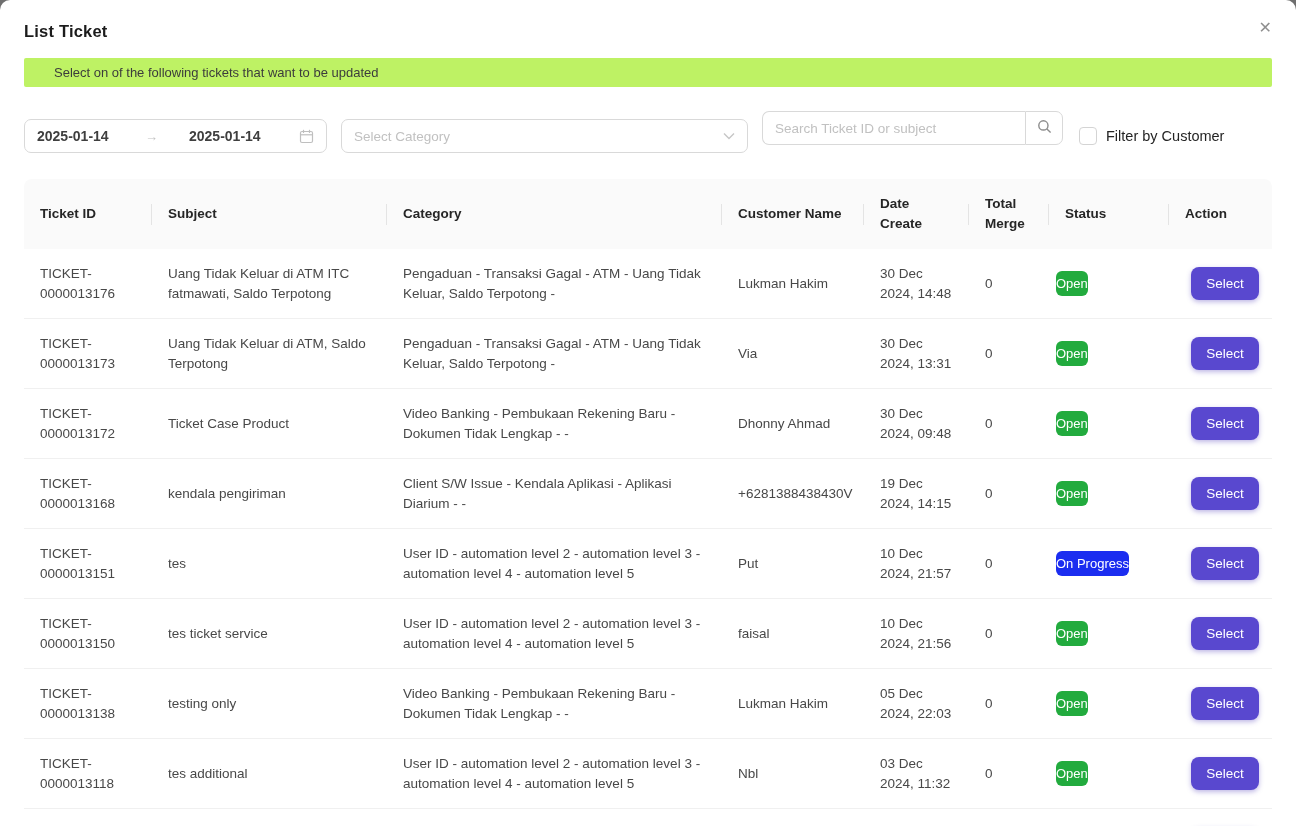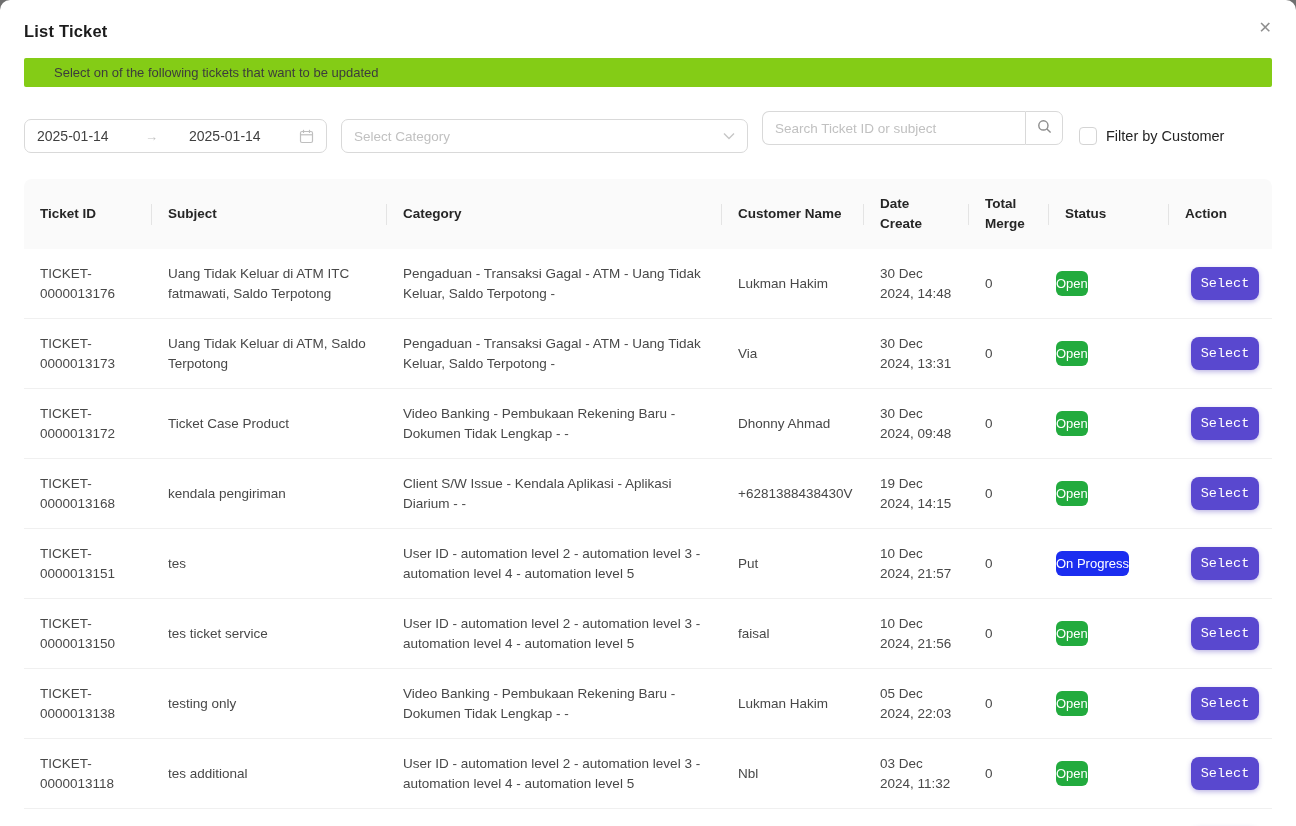--- a/index.html
+++ b/index.html
@@ -22,21 +22,21 @@
   .banner {
     margin-top:17px; height:29px; background:#fdf6e3; border-radius:2px;
     display:flex; align-items:center; padding:0 12px;
     font-size:13px; color:#3c3c3c;
   }
 
   .filters { margin-top:24px; display:flex; align-items:center; }
 
   .range-picker {
     width:303px; height:34px; border:1px solid #d9d9d9; border-radius:7px;
-    display:flex; align-items:center; padding:0 12px; background:#fff;
+    display:flex; align-items:center; padding:0 12px; background:#fff;font-weight:bold;
   }
   .range-picker .date { font-size:14px; color:#3f3f3f; }
   .range-picker .date.start { width:108px; }
   .range-picker .arrow { color:#c3c3c3; font-size:13px; margin:0 10px 0 0; width:34px; }
   .range-picker .cal { margin-left:auto; display:flex; align-items:center; }
 
   .select-box {
     width:407px; height:34px; border:1px solid #d9d9d9; border-radius:7px;
     display:flex; align-items:center; padding:16px 12px; margin-left:14px; background:#fff;
   }
@@ -82,35 +82,35 @@
   .td { padding:0 16px; font-size:13.5px; color:#484848; line-height:1.45; }
   .td .line { display:block; }
 
   .badge {
     display:inline-block; padding:5px 0; border-radius:6px; margin-left:7px;
     color:#ffffff; font-size:13px; line-height:1.2; white-space:nowrap;
   }
   .select-btn {
     display:inline-block; margin-left:6px; width:68px; height:33px;
     border:none; border-radius:8px; color:#fff; font-size:13.5px;
-    font-family:Liberation Mono, monospace; cursor:pointer;
+    font-family:Liberation Sans, sans-serif; cursor:pointer;
     box-shadow:0 2px 5px rgba(70,50,180,.35);
   }
 </style>
 </head>
 <body>
 
 <div class="modal">
 
   <div class="modal-header">
     <div class="modal-title">List Ticket</div>
     <span class="close-x">✕</span>
   </div>
 
-  <div class="banner" style="background: #84cc16; padding-left: 30px;">
+  <div class="banner" style="background: #bef264; padding-left: 30px;">
     <span>Select on of the following tickets that want to be updated</span>
   </div>
 
   <div class="filters">
 
     <div class="range-picker">
       <span class="date start">2025-01-14</span>
       <span class="arrow">→</span>
       <span class="date end">2025-01-14</span>
       <span class="cal">

